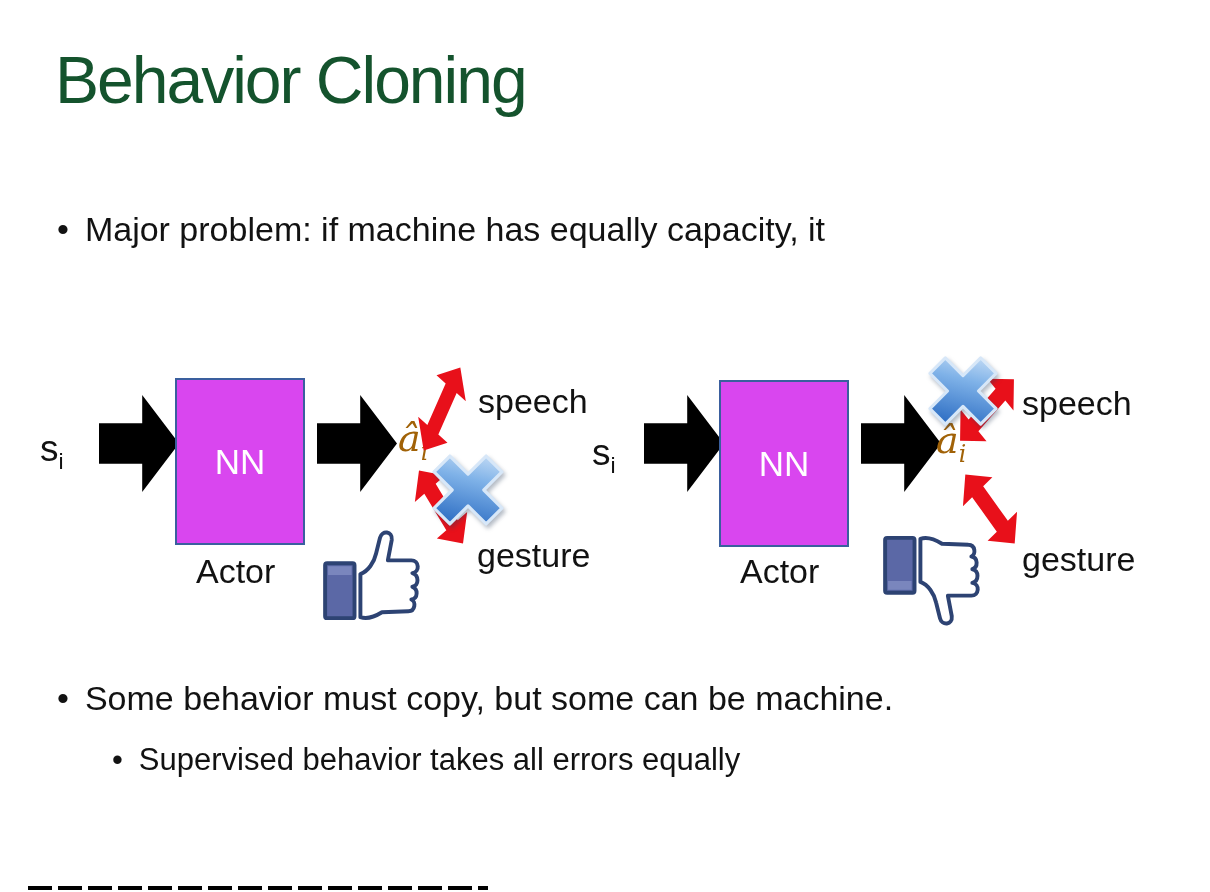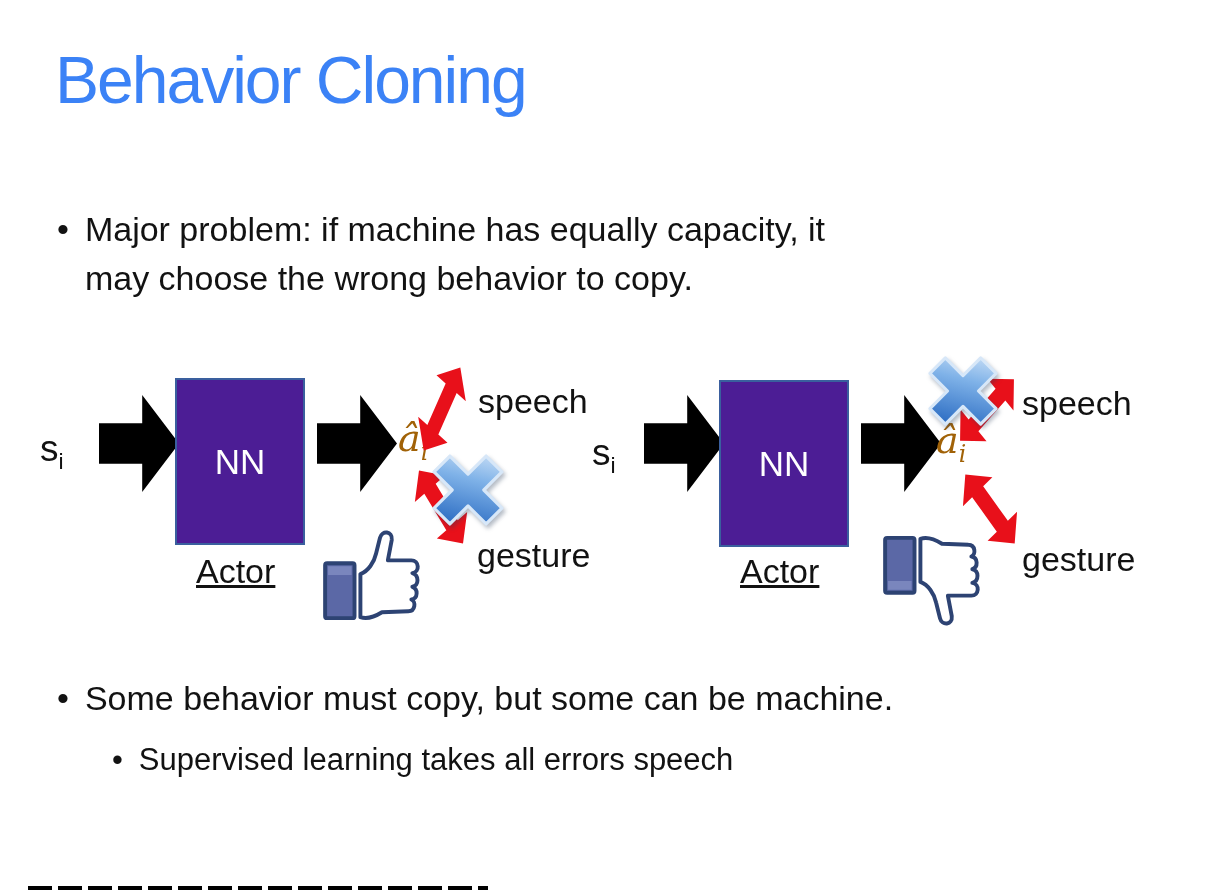--- a/index.html
+++ b/index.html
@@ -2,59 +2,58 @@
 <html><head>
 <meta charset="utf-8">
 <style>
   html,body{margin:0;padding:0;background:#fff;}
   .slide{
     position:relative;width:1210px;height:892px;background:#fff;overflow:hidden;
     font-family:"Liberation Sans",sans-serif;color:#121212;
   }
   .abs{position:absolute;}
   .title{
-    left:55px;top:42px;font-size:66px;font-weight:300;letter-spacing:-2px;color:#3b82f6;
+    left:55px;top:42px;font-size:66px;font-weight:300;letter-spacing:-2px;color:#14532d;
     white-space:nowrap;
   }
   .bullet-row{display:flex;gap:16px;font-size:34px;line-height:1.45;}
   .bullet-marker{flex:0 0 auto;}
   .bullet-text span{display:block;}
   .sub-bullet{font-size:31px;}
   
   .block-arrow{
     background:#000;
     clip-path:polygon(0% 29%,54% 29%,54% 0%,100% 50%,54% 100%,54% 71%,0% 71%);
   }
   .nn-box{
-    width:130px;height:167px;background:#4c1d95;border:2px solid #3A5F9E;box-sizing:border-box;
+    width:130px;height:167px;background:#d946ef;border:2px solid #3A5F9E;box-sizing:border-box;
     display:flex;align-items:center;justify-content:center;color:#fff;font-size:35px;
   }
   .io-label{font-size:37px;}
   .io-label sub,.ahat sub{font-size:0.62em;}
   .ahat{font-family:"DejaVu Serif",serif;font-style:italic;font-size:38px;color:#a16207;}
   .word-label{font-size:34px;white-space:nowrap;margin-top:32px;}
-  .actor-label{font-size:34px;text-decoration:underline;}
+  .actor-label{font-size:34px;}
   svg.red-arrow{overflow:visible;}
   svg.blue-x{overflow:visible;filter:drop-shadow(2px 3px 2px rgba(40,60,90,.35));}
   .cropped-line{
     background-image:repeating-linear-gradient(90deg,#000 0 24px,rgba(0,0,0,0) 24px 30px);
   }
 </style>
 </head>
 <body>
 
 <div class="slide">
 
   <div class="abs title">Behavior Cloning</div>
 
   <div class="abs bullet-row" style="left:57px;top:205px;width:1020px;">
     <span class="bullet-marker">•</span>
     <span class="bullet-text">
       <span>Major problem: if machine has equally capacity, it</span>
-      <span>may choose the wrong behavior to copy.</span>
     </span>
   </div>
 
   <div class="abs io-label" style="left:40px;top:428px;"><span>s</span><sub>i</sub></div>
 
   <div class="abs block-arrow" style="left:99px;top:395px;width:80px;height:97px;"></div>
 
   <div class="abs nn-box" style="left:175px;top:378px;">
     <span>NN</span>
   </div>
@@ -149,18 +148,18 @@
     </g>
   </svg>
 
   <div class="abs bullet-row" style="left:57px;top:674px;width:1080px;">
     <span class="bullet-marker">•</span>
     <span>Some behavior must copy, but some can be machine.</span>
   </div>
 
   <div class="abs bullet-row sub-bullet" style="left:112px;top:738px;width:1000px;">
     <span class="bullet-marker">•</span>
-    <span>Supervised learning takes all errors speech</span>
+    <span>Supervised behavior takes all errors equally</span>
   </div>
 
   <div class="abs cropped-line" style="left:28px;top:886px;width:460px;height:4px;"></div>
 
 </div>
 
 </body></html>

